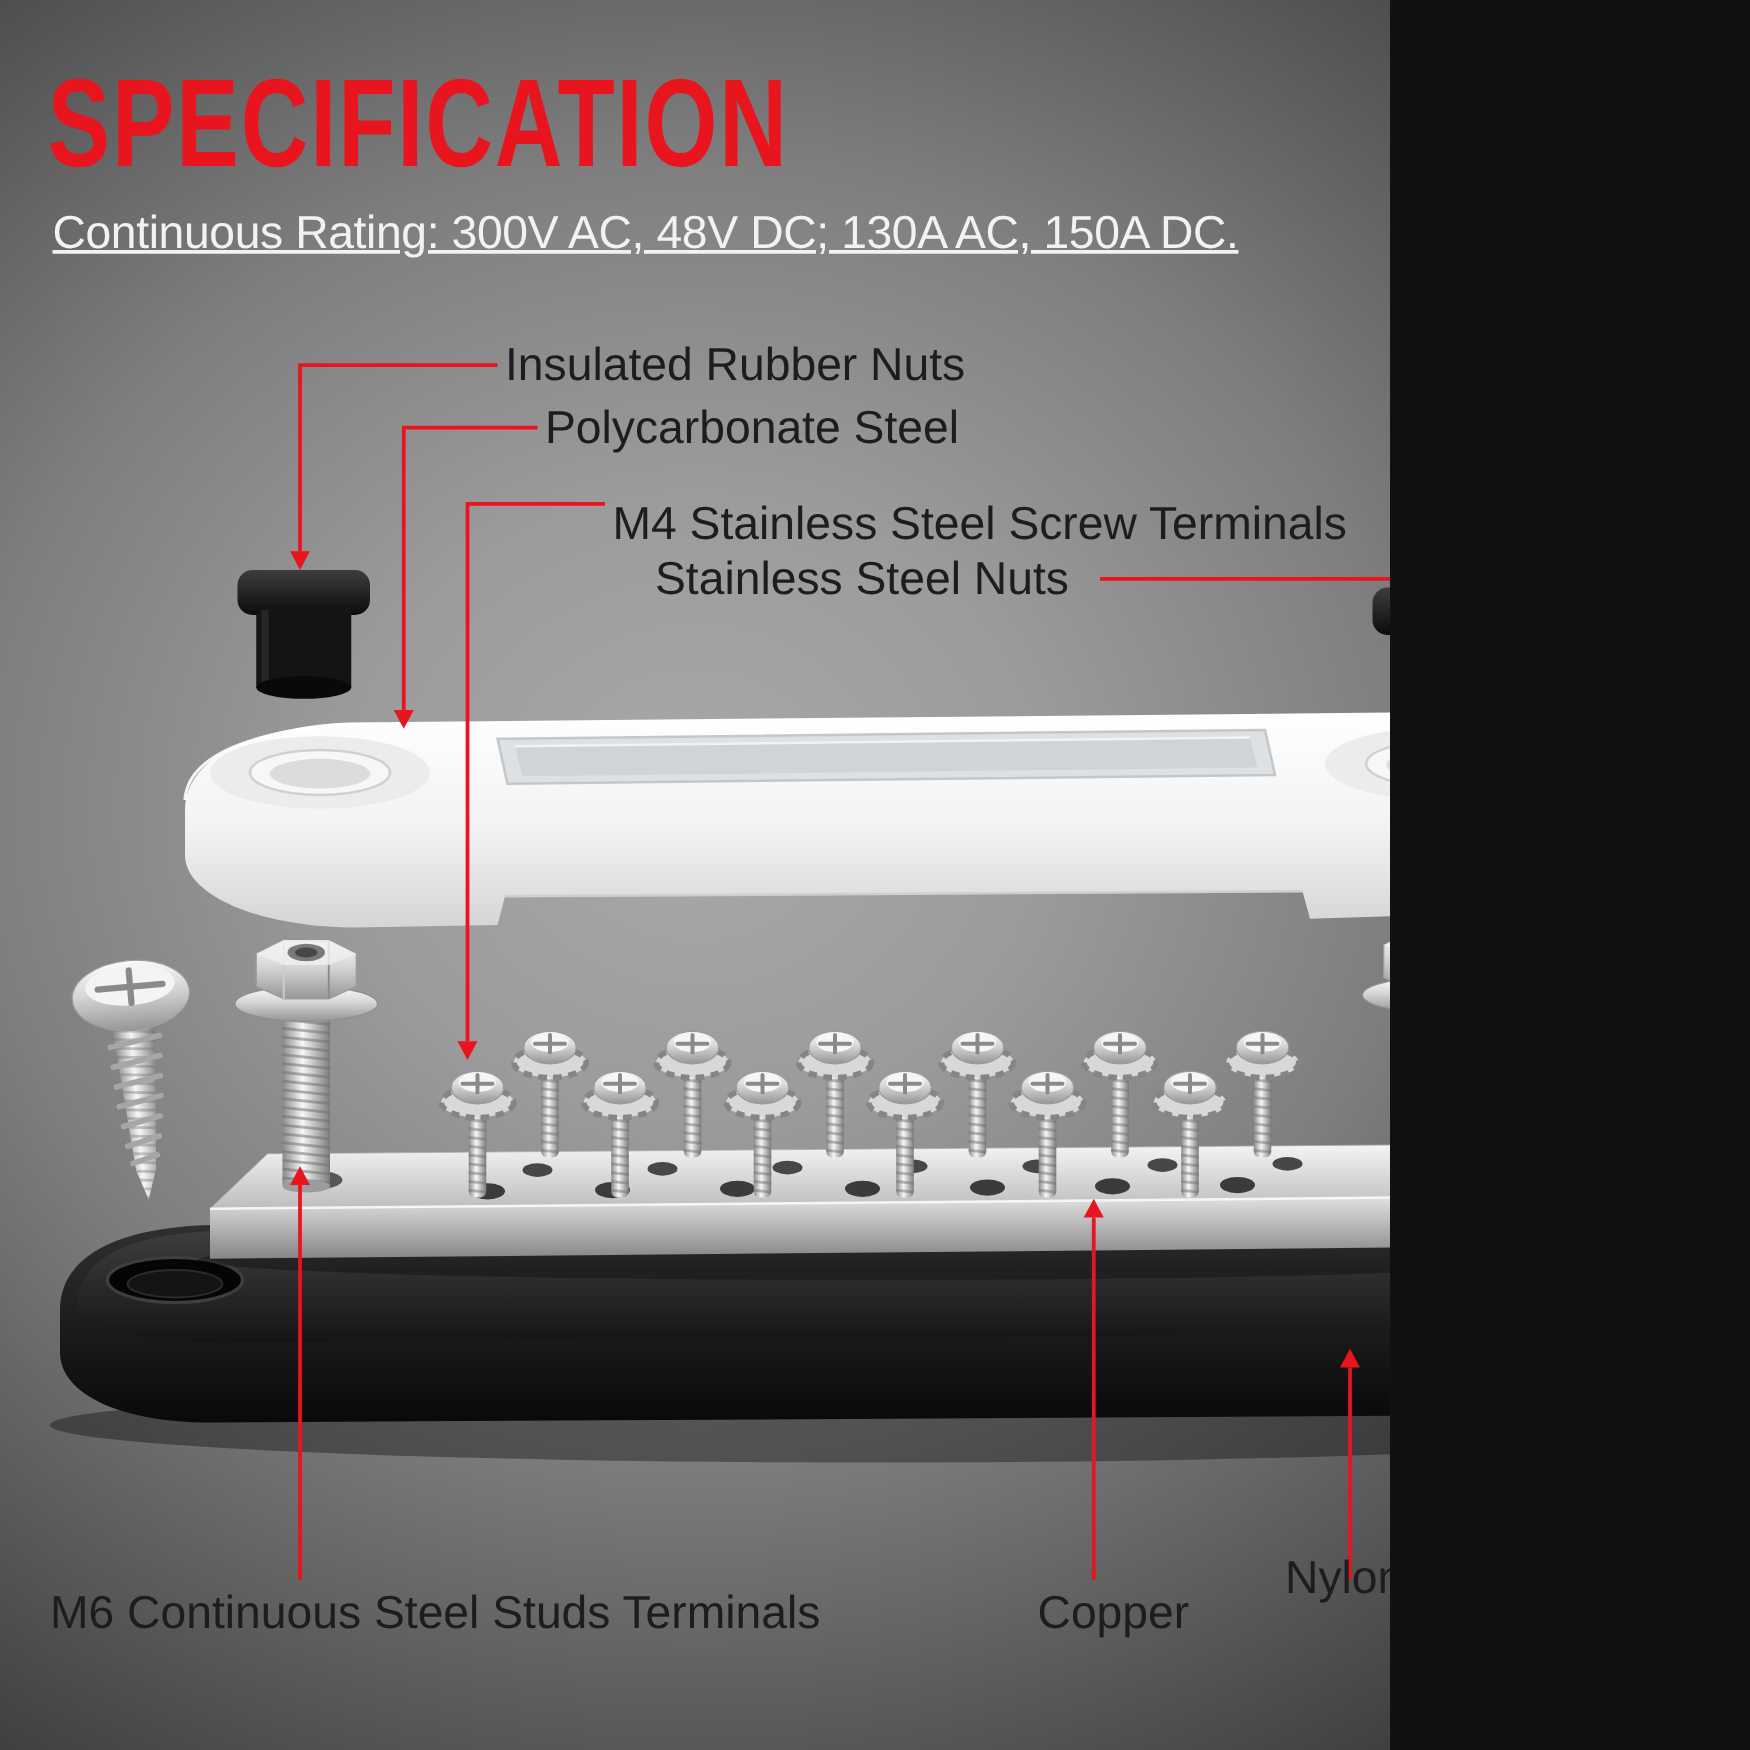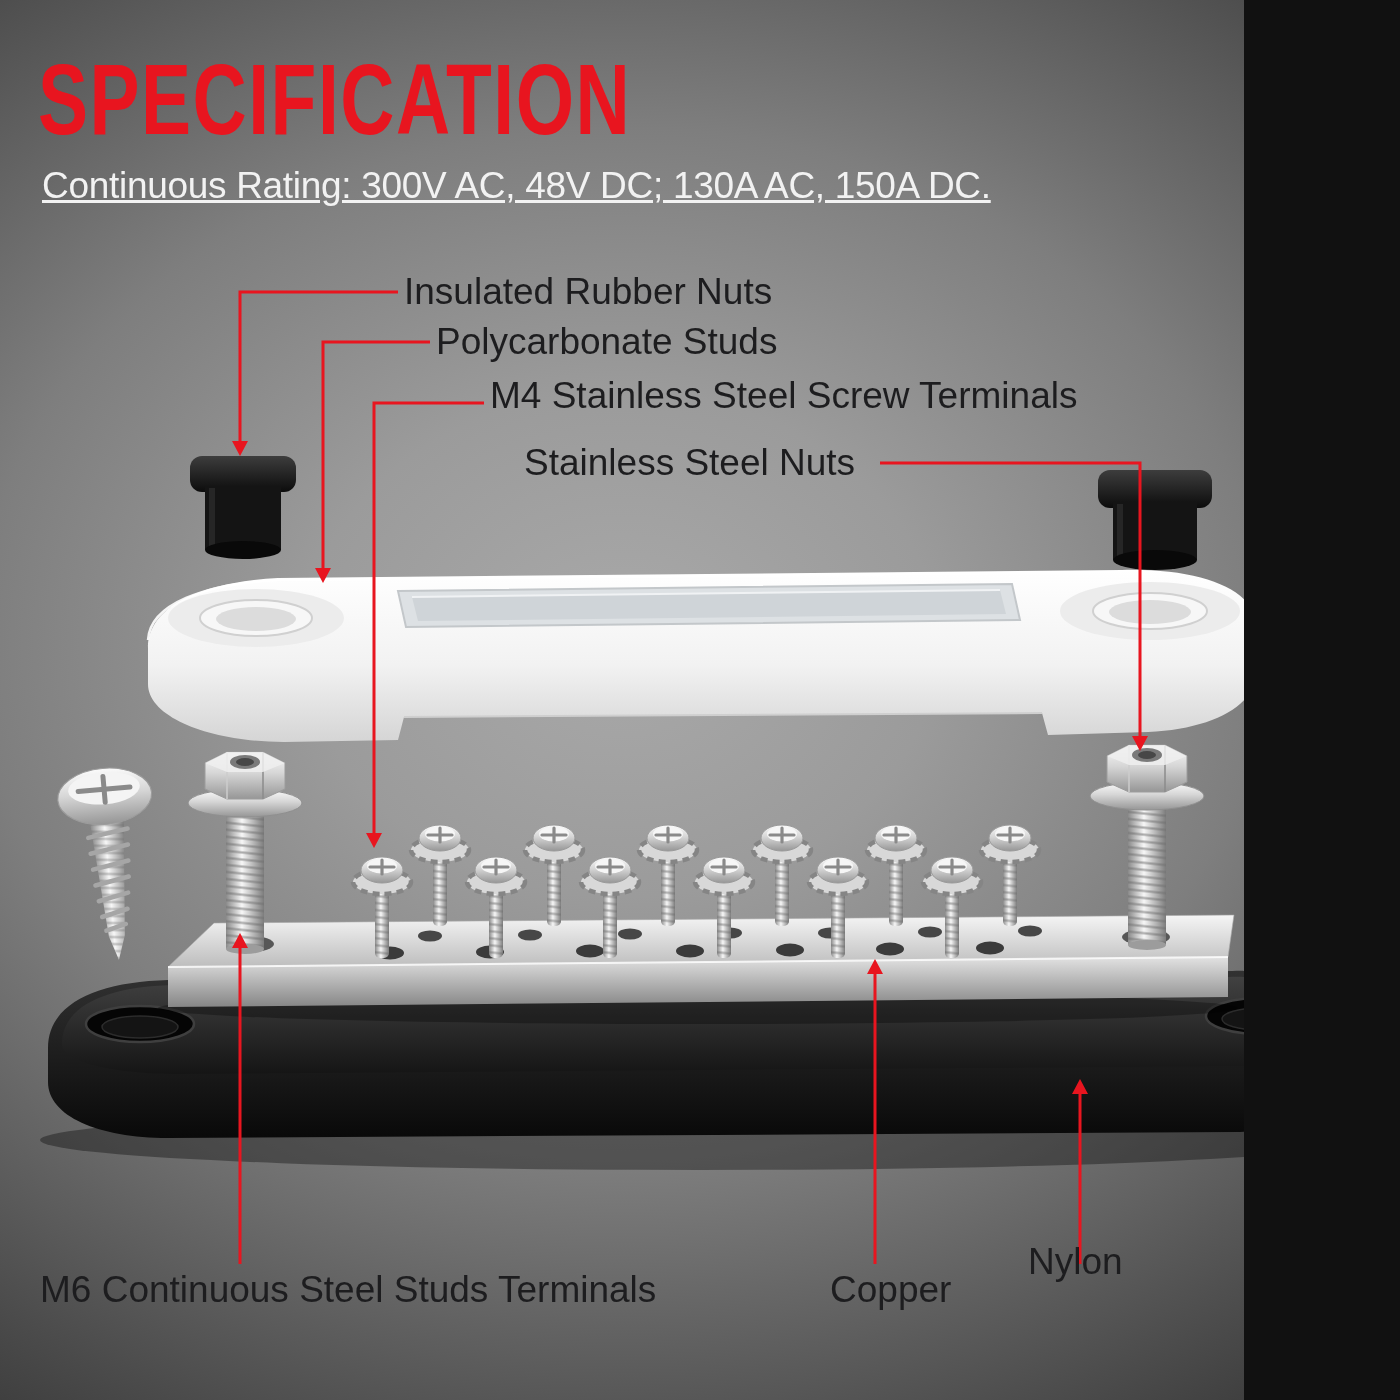--- a/index.html
+++ b/index.html
@@ -1,17 +1,17 @@
 <!DOCTYPE html>
 <html><head>
 <meta charset="utf-8">
 <style>
   html,body{margin:0;padding:0;background:#111;}
   .stage{
-    position:relative;width:1244px;height:1400px;overflow:hidden;
+    position:relative;width:1112px;height:1400px;overflow:hidden;
     font-family:"Liberation Sans",sans-serif;
     background:radial-gradient(ellipse 115% 82% at 50% 46%,
       #a9a9a9 0%, #9b9b9b 22%, #7e7e7e 45%, #4c4c4c 72%, #1f1f1f 97%);
   }
   .stage svg{position:absolute;left:0;top:0;}
   .title{
     position:absolute;left:38px;top:42px;
     font-size:100px;font-weight:700;color:#e8151f;
     letter-spacing:2px;white-space:nowrap;
     transform:scaleX(.75);transform-origin:left top;
@@ -268,19 +268,19 @@
         <path d="M 1080 1264 V 1094"></path>
         <polygon points="1072,1094 1088,1094 1080,1079" fill="#e8151f" stroke="none"></polygon>
       </g>
     </g>
   </svg>
 
   <div class="title">SPECIFICATION</div>
   <div class="subtitle">Continuous Rating: 300V AC, 48V DC; 130A AC, 150A DC.</div>
 
   <div class="callout" style="left:404px;top:272px">Insulated Rubber Nuts</div>
-  <div class="callout" style="left:436px;top:322px">Polycarbonate Studs</div>
-  <div class="callout" style="left:490px;top:376px">M4 Stainless Steel Screw Terminals</div>
+  <div class="callout" style="left:436px;top:322px">Polycarbonate Steel</div>
+  <div class="callout" style="left:490px;top:399px">M4 Stainless Steel Screw Terminals</div>
   <div class="callout" style="left:524px;top:443px">Stainless Steel Nuts</div>
   <div class="callout" style="left:40px;top:1270px">M6 Continuous Steel Studs Terminals</div>
   <div class="callout" style="left:830px;top:1270px">Copper</div>
   <div class="callout" style="left:1028px;top:1242px">Nylon</div>
 </div>
 
 </body></html>

